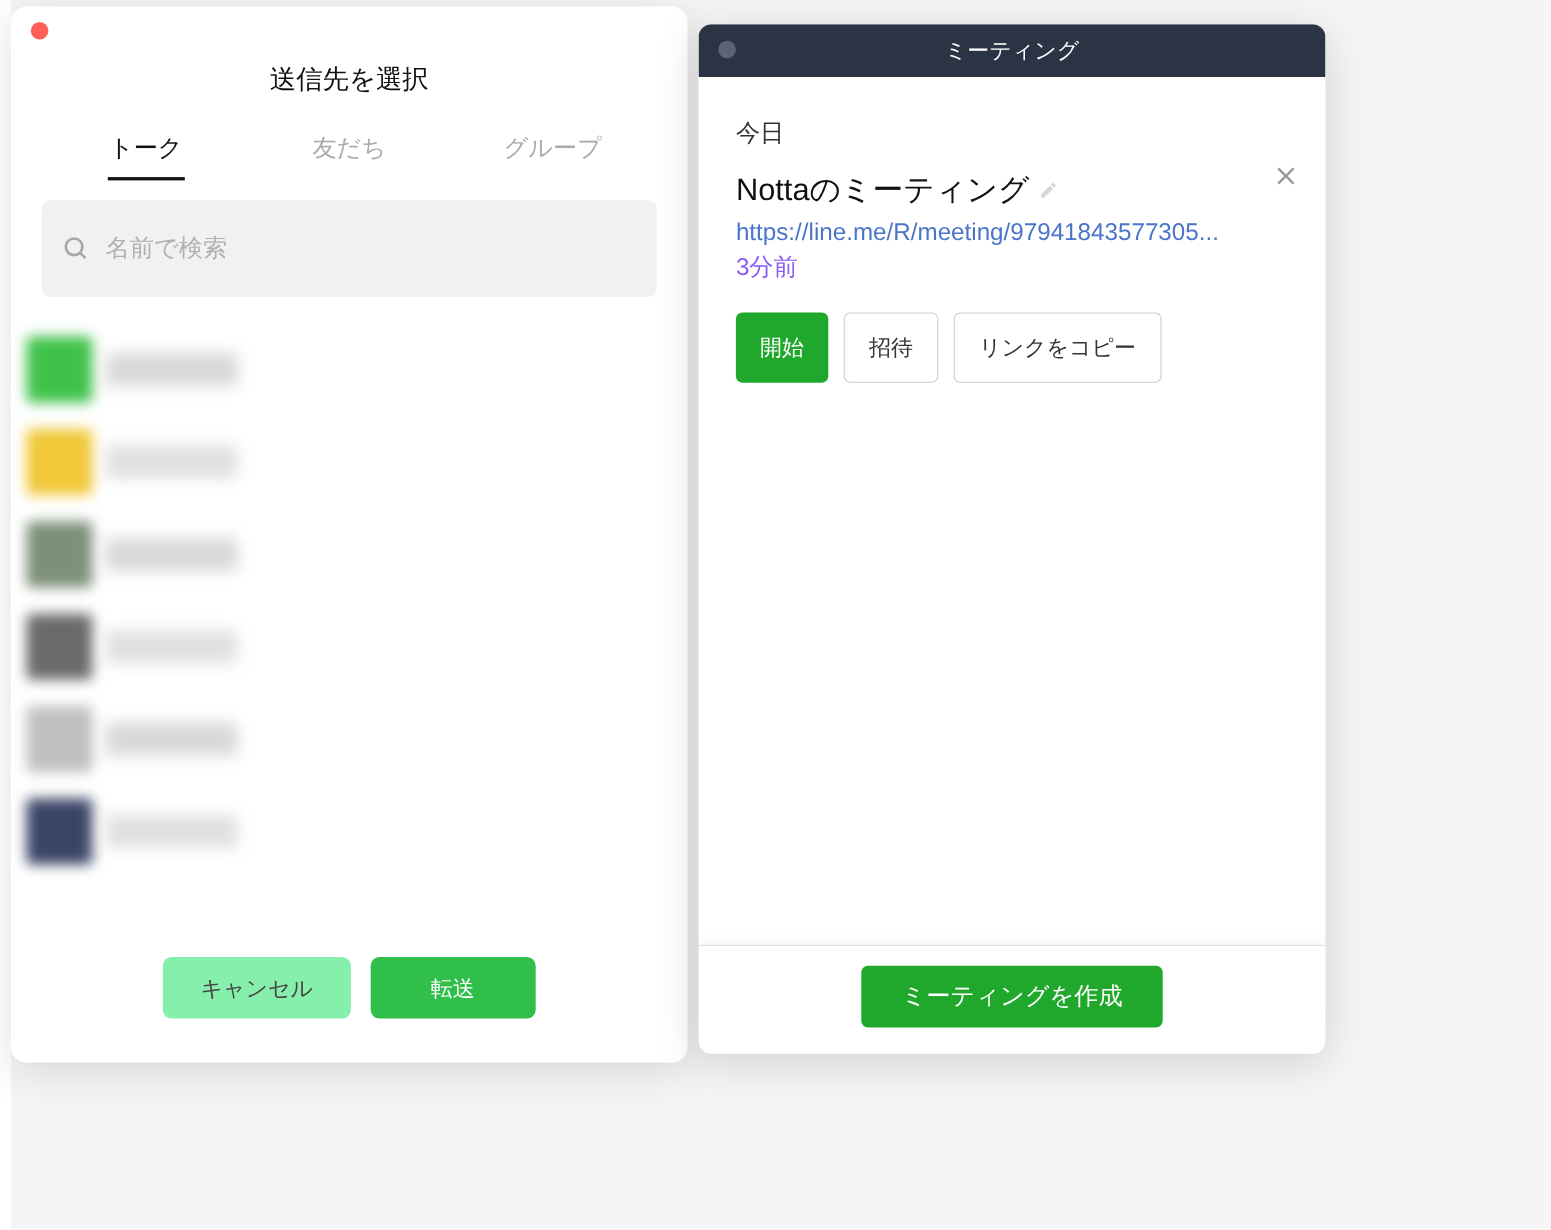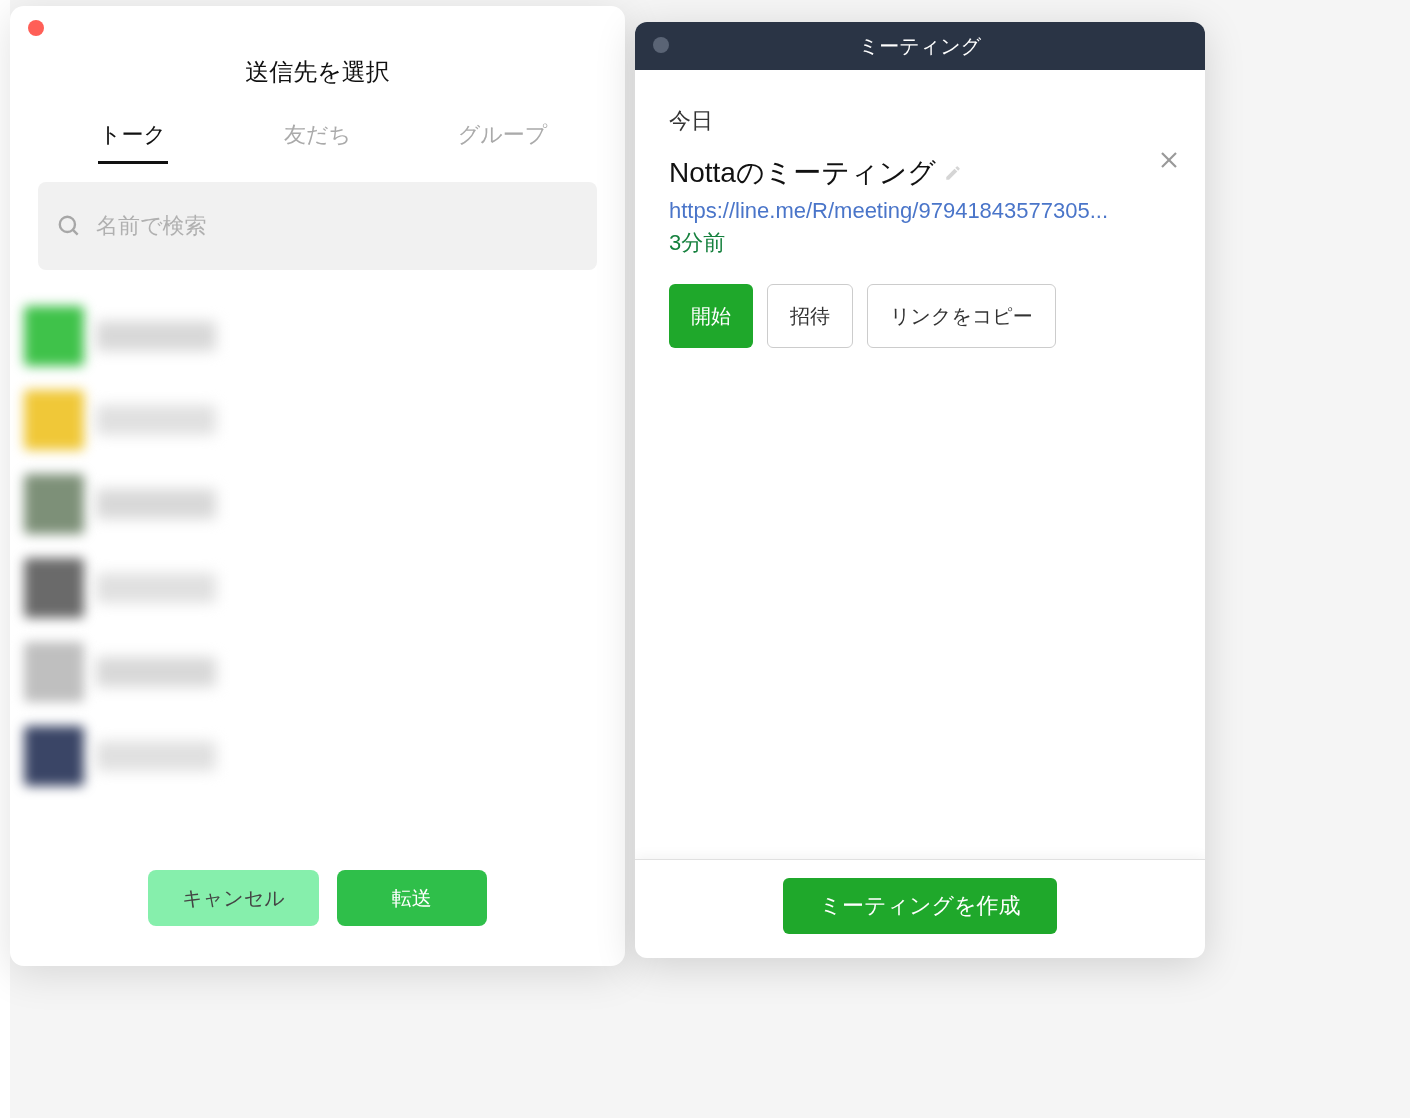--- a/index.html
+++ b/index.html
@@ -220,21 +220,21 @@
       font-size: 22px;
       color: #4a75c9;
       margin-top: 6px;
       white-space: nowrap;
       overflow: hidden;
       text-overflow: ellipsis;
       cursor: pointer;
     }
     .timestamp {
       font-size: 22px;
-      color: #15803d;
+      color: #8b5cf6;
       margin-top: 4px;
     }
     .action-row {
       display: flex;
       gap: 14px;
       margin-top: 26px;
     }
     .abtn {
       height: 64px;
       padding: 0 22px;

